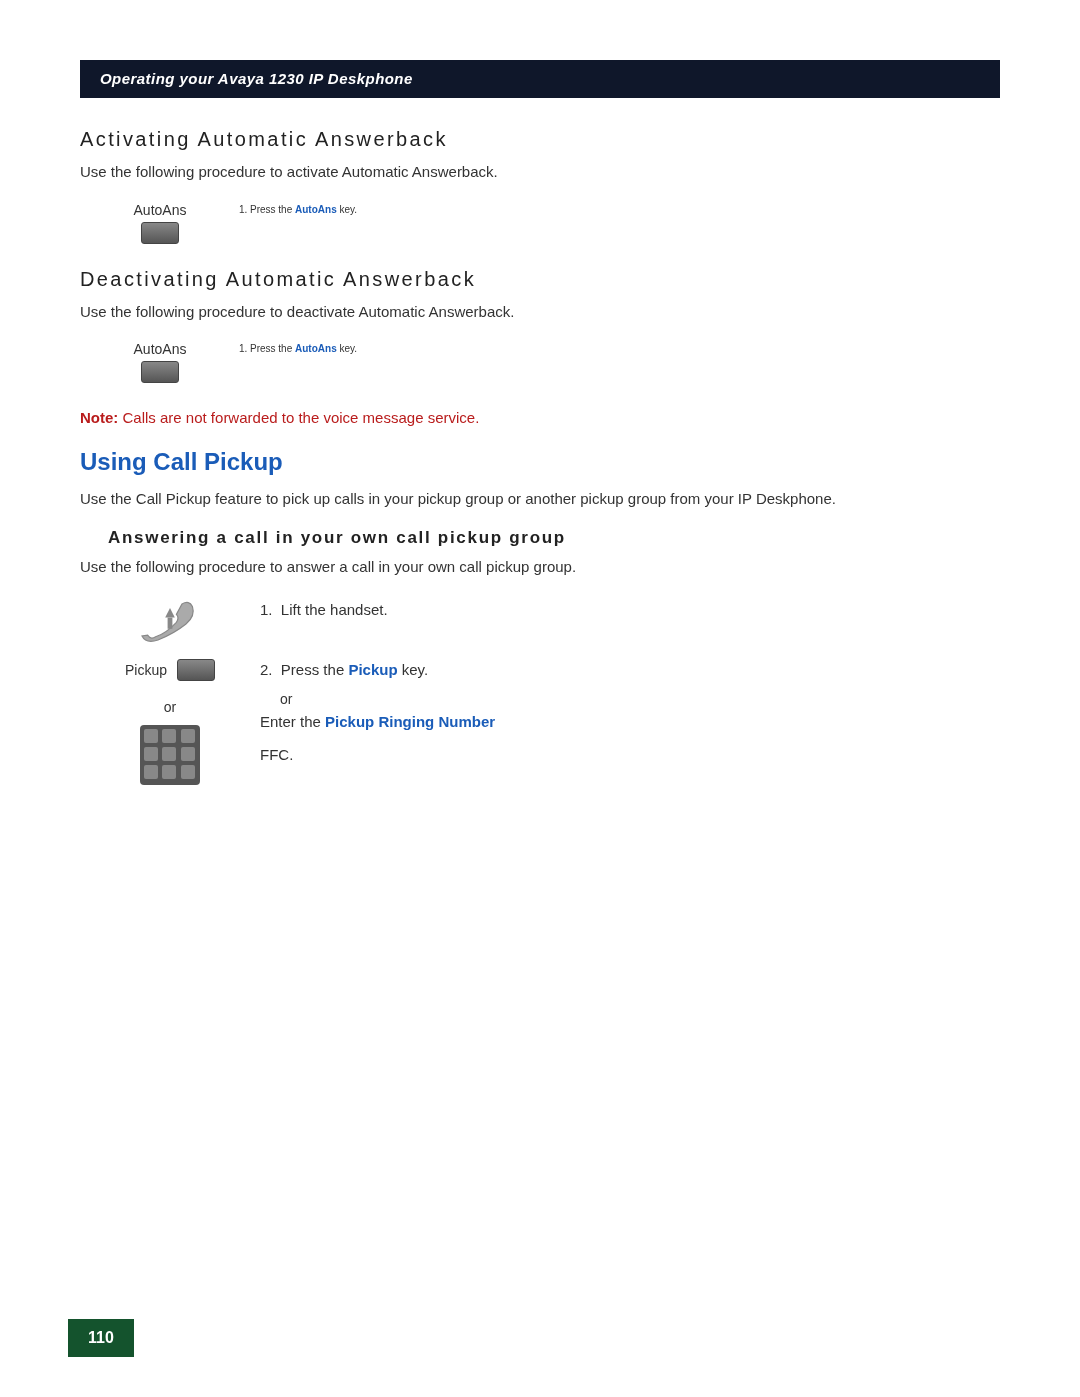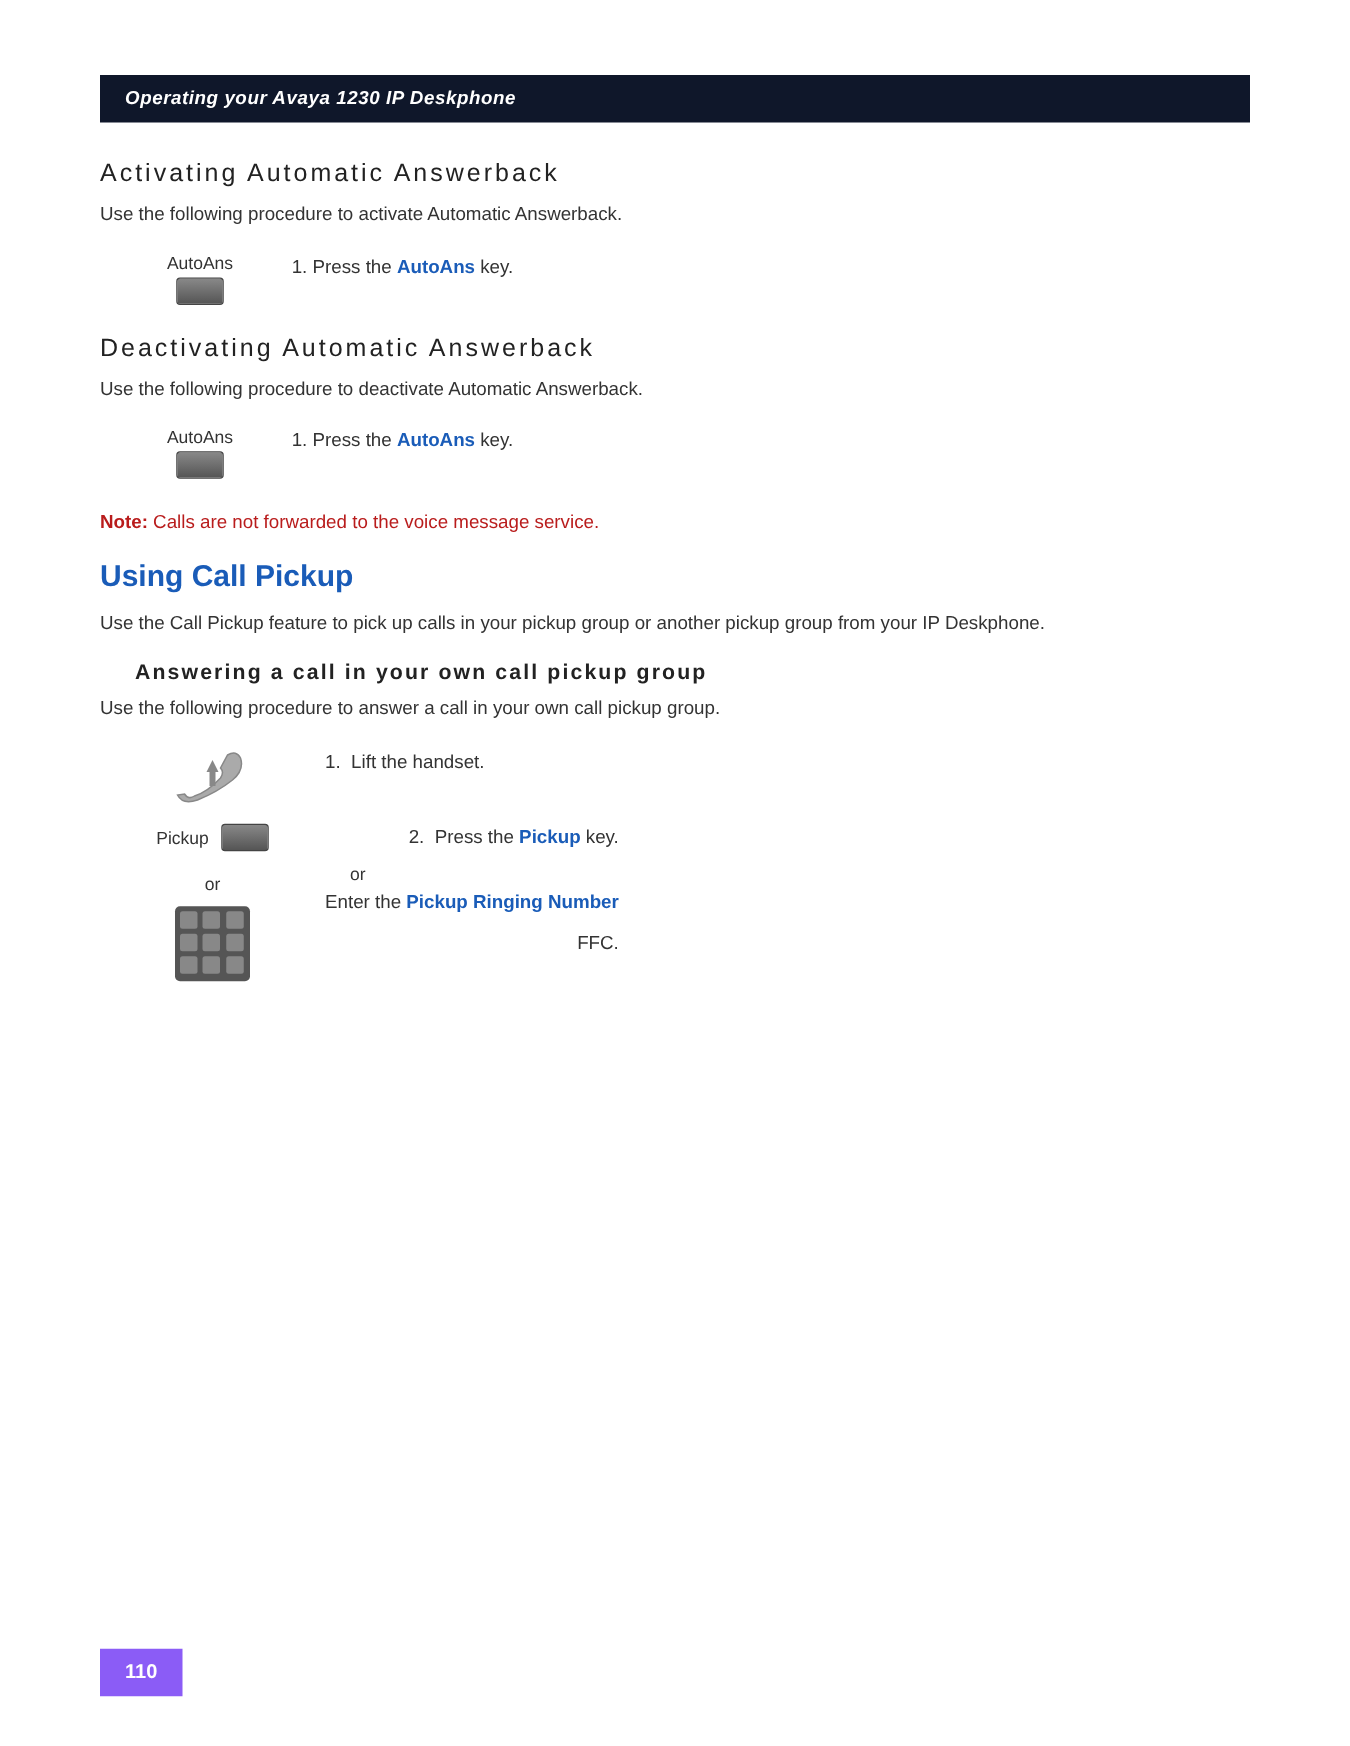--- a/index.html
+++ b/index.html
@@ -80,21 +80,21 @@
       height: 22px;
       background: linear-gradient(to bottom, #888888, #555555);
       border-radius: 3px;
       border: 1px solid #444444;
       display: inline-block;
     }
 
     .step-list {
       list-style: decimal;
       padding-left: 20px;
-      font-size: 15px;
+      font-size: 10px;
       color: #333333;
       line-height: 1.6;
     }
 
     .step-list li {
       margin-bottom: 4px;
     }
 
     .bold-link {
       color: #1a5cb8;
@@ -167,36 +167,35 @@
 
     .steps-col {
       display: flex;
       flex-direction: column;
       gap: 4px;
     }
 
     .page-number-box {
       position: absolute;
       bottom: 40px;
-      left: 80px;
-      background-color: #8b5cf6;
+      left: 68px;
+      background-color: #14532d;
       color: #ffffff;
       font-size: 16px;
       font-weight: bold;
       padding: 10px 20px;
       min-width: 60px;
       text-align: center;
     }
 
     .step-item {
       font-size: 15px;
       color: #333333;
       line-height: 1.5;
       margin-bottom: 6px;
-      text-align: right;
     }
 
     .inline-key-group {
       display: flex;
       align-items: center;
       gap: 10px;
       margin: 0 0 8px 0;
     }
 
     .step2-block {

